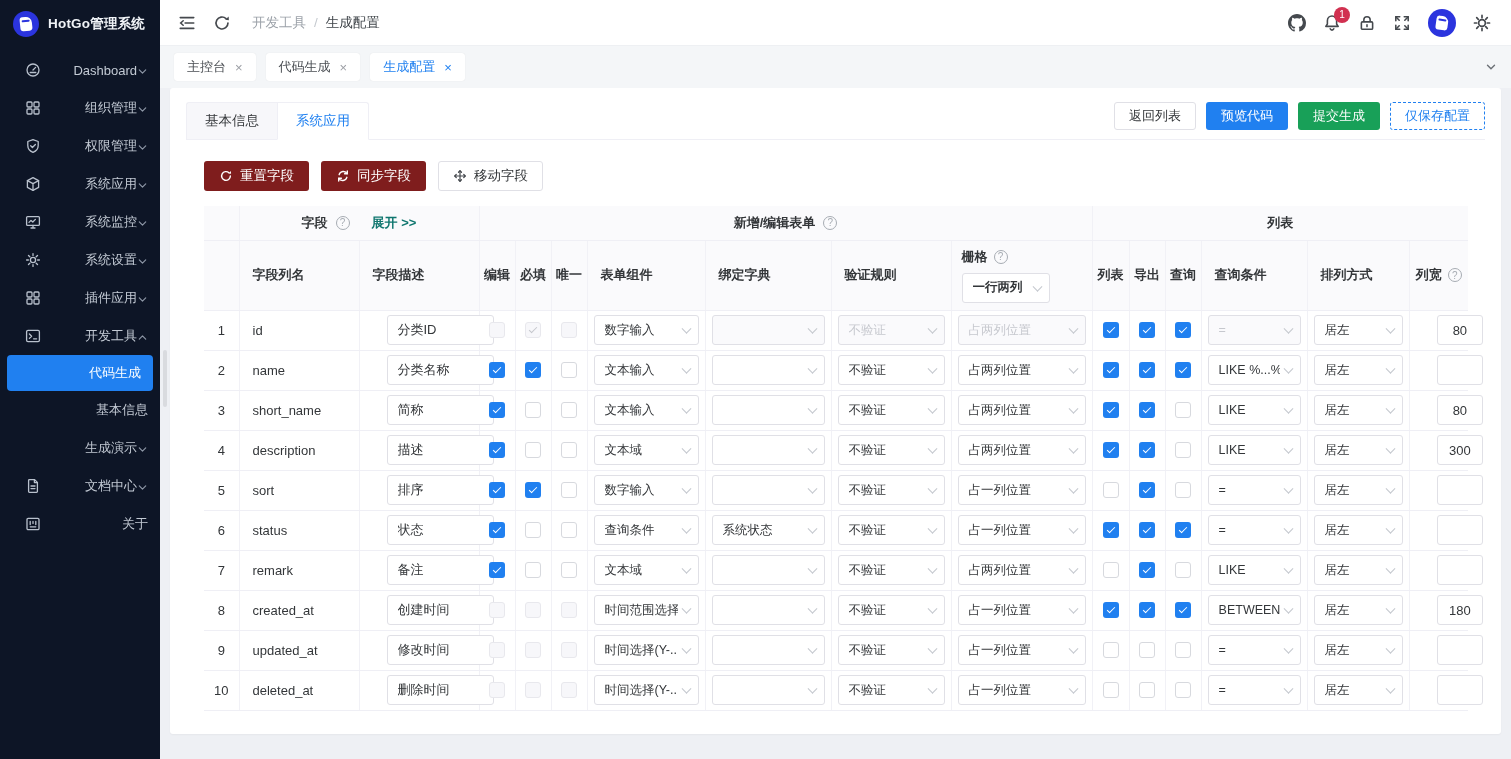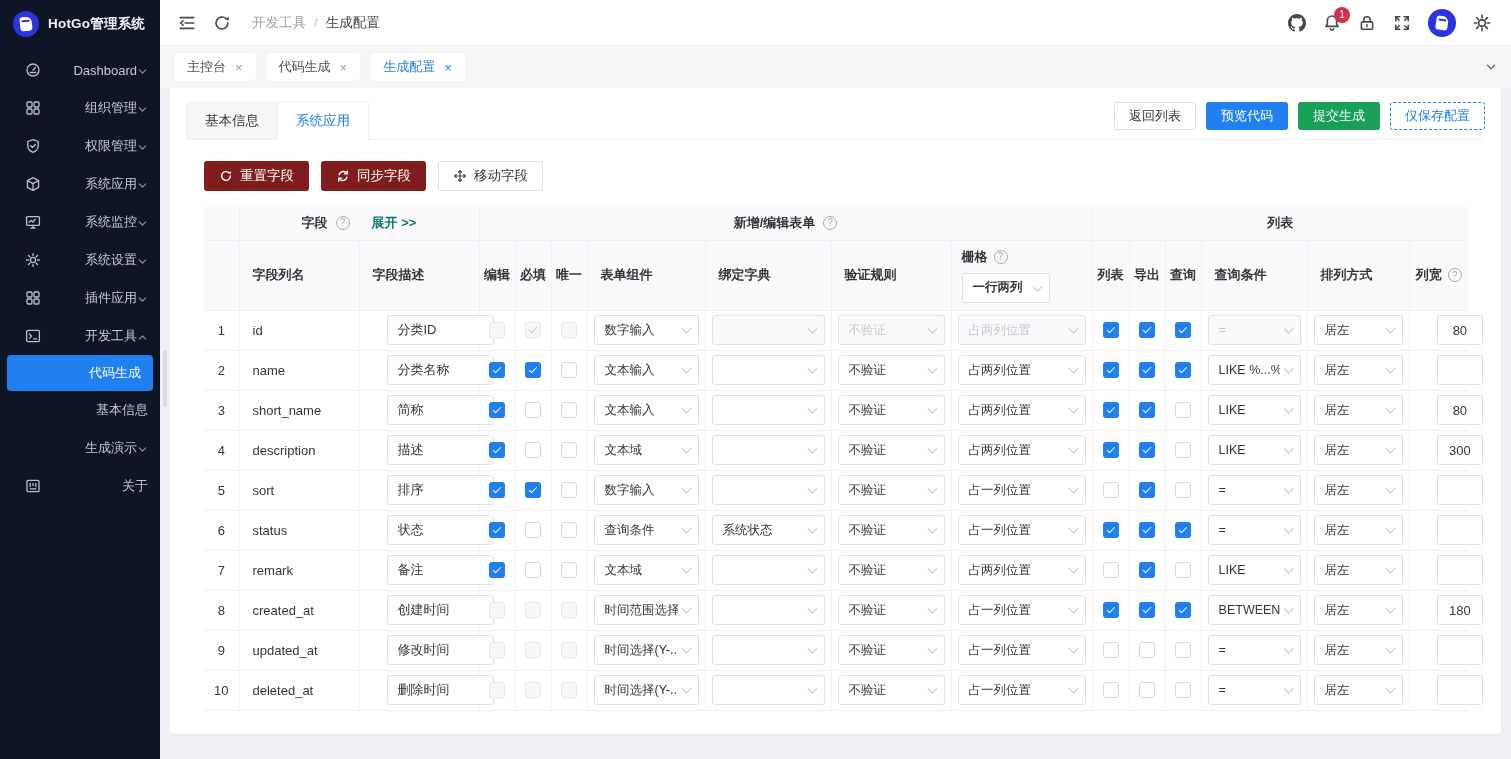--- a/index.html
+++ b/index.html
@@ -197,20 +197,30 @@
           </svg></span>
       </li>
       <li class="menu-item child active">
         <span class="mi-label">代码生成</span>
       </li>
       <li class="menu-item child">
         <span class="mi-label">基本信息</span>
       </li>
       <li class="menu-item child">
         <span class="mi-label">生成演示</span>
+        <span class="mi-chevron"><svg viewBox="0 0 12 12" fill="none" stroke="currentColor" stroke-width="1.3" stroke-linecap="round" stroke-linejoin="round" style="">
+            <path d="M2.5 4.2L6 7.7l3.5-3.5"></path>
+          </svg></span>
+      </li>
+      <li class="menu-item">
+        <span class="mi-icon"><svg viewBox="0 0 16 16" fill="none" stroke="currentColor" stroke-width="1.3" stroke-linecap="round" stroke-linejoin="round">
+            <path d="M4.4 1.6h5.2l2.8 2.8v9.2a.8.8 0 0 1-.8.8H4.4a.8.8 0 0 1-.8-.8V2.4a.8.8 0 0 1 .8-.8z"></path>
+            <path d="M9.4 1.8V4.6h2.8M6 8h4M6 10.6h4"></path>
+          </svg></span>
+        <span class="mi-label">文档中心</span>
         <span class="mi-chevron"><svg viewBox="0 0 12 12" fill="none" stroke="currentColor" stroke-width="1.3" stroke-linecap="round" stroke-linejoin="round" style="">
             <path d="M2.5 4.2L6 7.7l3.5-3.5"></path>
           </svg></span>
       </li>
       <li class="menu-item">
         <span class="mi-icon"><svg viewBox="0 0 16 16" fill="none" stroke="currentColor" stroke-width="1.3" stroke-linecap="round" stroke-linejoin="round">
             <rect x="2" y="2.4" width="12" height="11.2" rx="1.2"></rect>
             <path d="M5.2 5.4v3.2M8 5.4v2M10.8 5.4v3.2M5.2 10.8h5.6"></path>
           </svg></span>
         <span class="mi-label">关于</span>

